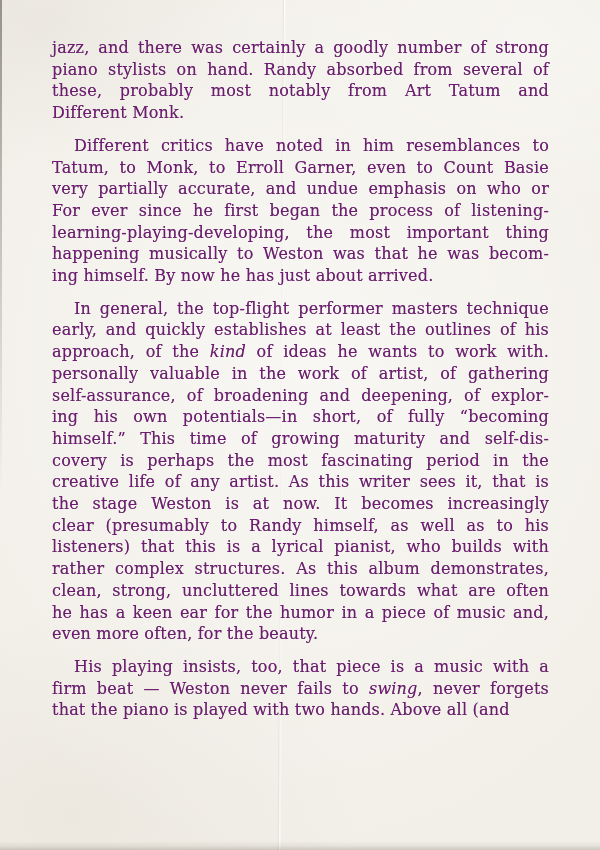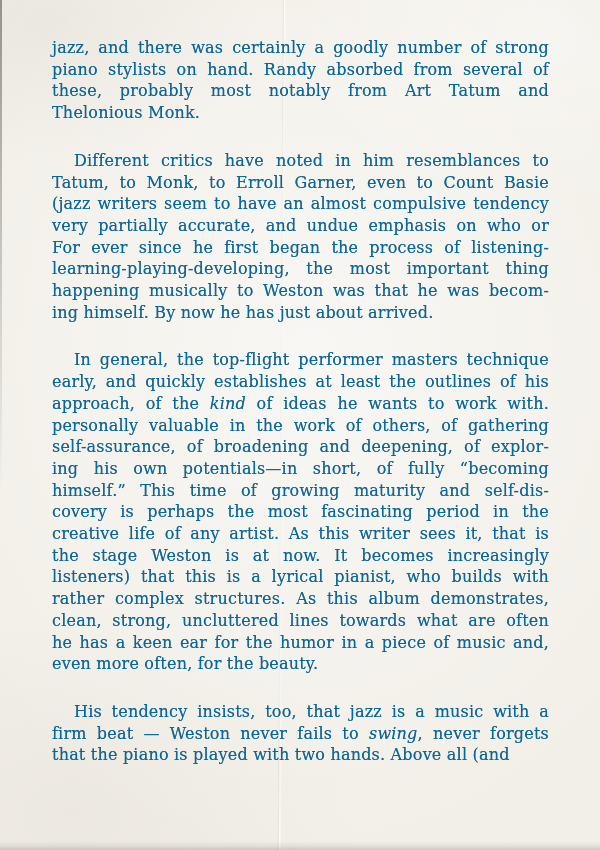--- a/index.html
+++ b/index.html
@@ -70,70 +70,70 @@
     left: 52px;
     top: 37px;
     width: 497px;
     color: #2e2d29;
     font-size: 16px;
     line-height: 21.7px;
     letter-spacing: 0.2px;
     text-shadow: 0 0 0.6px rgba(46,45,41,0.55);
   }
   .para { margin: 0; }
-  .para + .para { margin-top: 26px; }
+  .para + .para { margin-top: 11px; }
   .line {
     text-align: justify;
     text-align-last: justify;
     white-space: normal;
   }
   .line.last { text-align-last: left; }
   .line.first-indent { text-indent: 22px; }
   .it { font-style: italic; }
 </style>
 </head>
 <body style="background: rgb(242, 239, 232);">
 
 <div class="paper"></div>
 <div class="crease"></div>
 <div class="left-edge"></div>
 <div class="bottom-edge"></div>
 
-<div class="page-text" style="color: #0369a1;">
+<div class="page-text" style="color: #701a75;">
     <div class="para">
       <div class="line">jazz, and there was certainly a goodly number of strong</div>
       <div class="line">piano stylists on hand.  Randy absorbed from several of</div>
       <div class="line">these, probably most notably from Art Tatum and</div>
-      <div class="line last">Thelonious Monk.</div>
+      <div class="line last">Different Monk.</div>
     </div>
     <div class="para">
       <div class="line first-indent">Different critics have noted in him resemblances to</div>
       <div class="line">Tatum, to Monk, to Erroll Garner, even to Count Basie</div>
-      <div class="line">(jazz writers seem to have an almost compulsive tendency</div>
       <div class="line">very partially accurate, and undue emphasis on who or</div>
       <div class="line">For ever since he first began the process of listening-</div>
       <div class="line">learning-playing-developing, the most important thing</div>
       <div class="line">happening musically to Weston was that he was becom-</div>
       <div class="line last">ing himself.  By now he has just about arrived.</div>
     </div>
     <div class="para">
       <div class="line first-indent">In general, the top-flight performer masters technique</div>
       <div class="line">early, and quickly establishes at least the outlines of his</div>
       <div class="line"><span>approach, of the </span><span class="it">kind</span><span> of ideas he wants to work with.</span></div>
-      <div class="line">personally valuable in the work of others, of gathering</div>
+      <div class="line">personally valuable in the work of artist, of gathering</div>
       <div class="line">self-assurance, of broadening and deepening, of explor-</div>
       <div class="line">ing his own potentials—in short, of fully “becoming</div>
       <div class="line">himself.”  This time of growing maturity and self-dis-</div>
       <div class="line">covery is perhaps the most fascinating period in the</div>
       <div class="line">creative life of any artist.  As this writer sees it, that is</div>
       <div class="line">the stage Weston is at now.  It becomes increasingly</div>
+      <div class="line">clear (presumably to Randy himself, as well as to his</div>
       <div class="line">listeners) that this is a lyrical pianist, who builds with</div>
       <div class="line">rather complex structures.  As this album demonstrates,</div>
       <div class="line">clean, strong, uncluttered lines towards what are often</div>
       <div class="line">he has a keen ear for the humor in a piece of music and,</div>
       <div class="line last">even more often, for the beauty.</div>
     </div>
     <div class="para">
-      <div class="line first-indent">His tendency insists, too, that jazz is a music with a</div>
+      <div class="line first-indent">His playing insists, too, that piece is a music with a</div>
       <div class="line"><span>firm beat — Weston never fails to </span><span class="it">swing</span><span>, never forgets</span></div>
       <div class="line last">that the piano is played with two hands.  Above all (and</div>
     </div>
   </div>
 
 </body></html>

